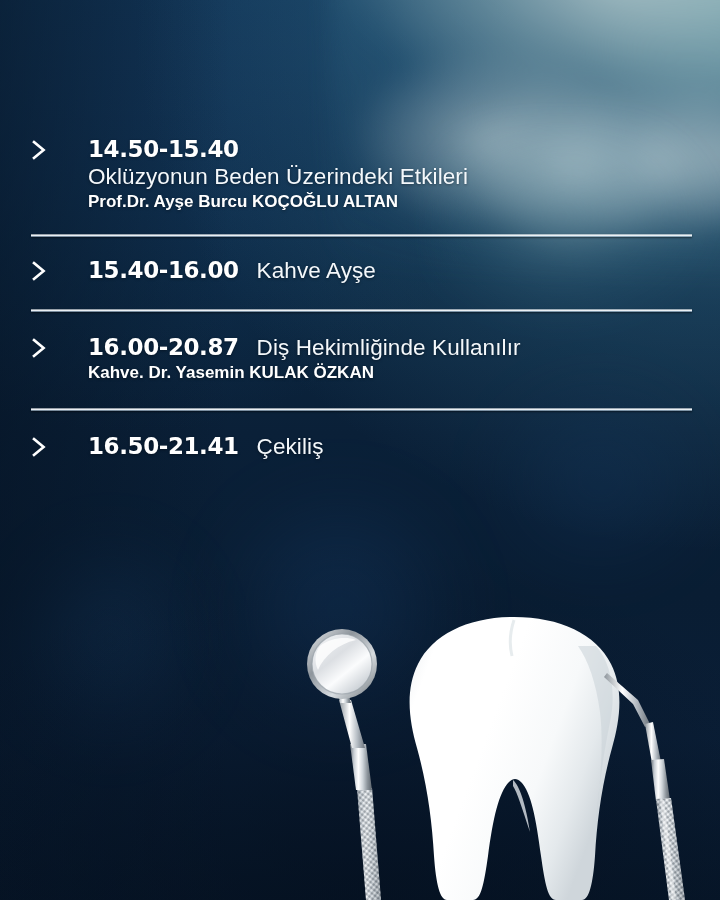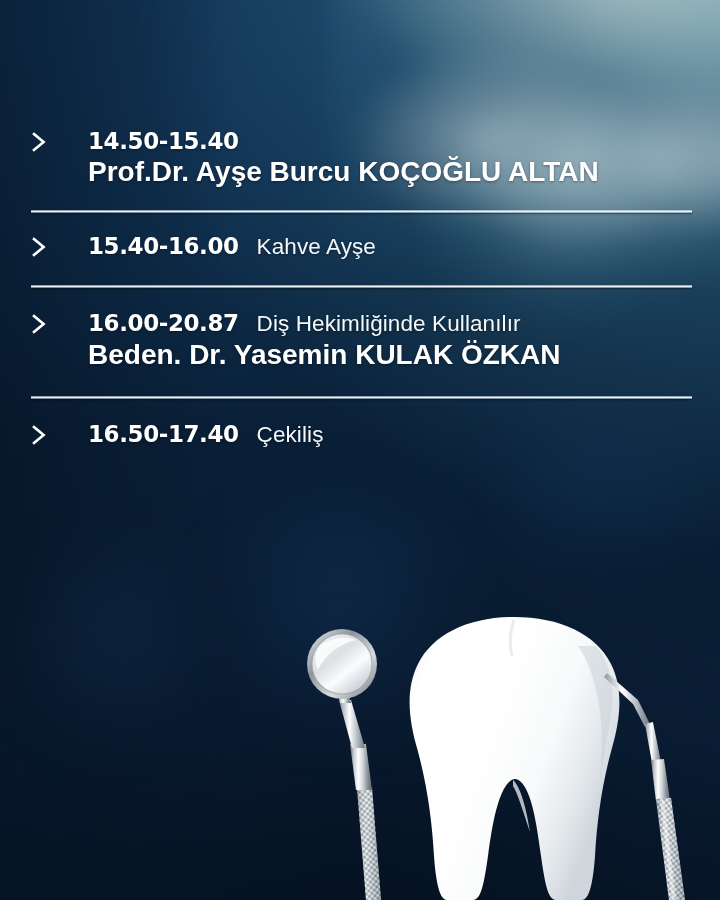--- a/index.html
+++ b/index.html
@@ -74,21 +74,21 @@
   .bg-vignette {
     position:absolute; inset:0;
     background:
       radial-gradient(120% 80% at 50% 108%, rgba(4,14,28,0.72) 0%, rgba(4,14,28,0.0) 60%),
       linear-gradient(90deg, rgba(5,18,34,0.55) 0%, rgba(5,18,34,0.0) 32%);
   }
 
   
   .schedule {
     position:absolute;
-    left:0; top:128px;
+    left:0; top:136px;
     width:720px;
   }
   .entry { position:relative; padding:0 28px 0 31px; }
 
   .line { white-space:nowrap; }
   .line + .line { margin-top:2px; }
 
   .chev {
     position:absolute;
     left:31px; top:3px;
@@ -109,21 +109,21 @@
     font-family:"Liberation Sans", sans-serif;
     font-weight:400;
     font-size:22.5px;
     letter-spacing:.1px;
     color:#f4f8fb;
     text-shadow:0 1px 3px rgba(0,0,0,.38);
   }
   .speaker {
     font-family:"Liberation Sans", sans-serif;
     font-weight:700;
-    font-size:28px;
+    font-size:17px;
     letter-spacing:0px;
     color:#ffffff;
     text-shadow:0 1px 3px rgba(0,0,0,.38);
   }
   .row-first { padding-left:57px; }
   .inline-gap { display:inline-block; width:9px; }
 
   
   .divider {
     position:relative;
@@ -162,20 +162,23 @@
     <div class="entry">
       <span class="chev">
         <svg viewBox="0 0 18 22" aria-hidden="true">
           <path d="M3 3 L12.6 11 L3 19" fill="none" stroke="#ffffff" stroke-width="2.6" stroke-linecap="square" stroke-linejoin="miter"></path>
         </svg>
       </span>
       <div class="line row-first">
         <span class="time">14.50-15.40</span>
       </div>
       <div class="line row-first">
+        <span class="title">Oklüzyonun Beden Üzerindeki Etkileri</span>
+      </div>
+      <div class="line row-first">
         <span class="speaker">Prof.Dr. Ayşe Burcu KOÇOĞLU ALTAN</span>
       </div>
     </div>
 
     <div class="sp-a"></div>
     <div class="divider"></div>
     <div class="sp-b"></div>
 
     <div class="entry">
       <span class="chev">
@@ -199,36 +202,36 @@
         <svg viewBox="0 0 18 22" aria-hidden="true">
           <path d="M3 3 L12.6 11 L3 19" fill="none" stroke="#ffffff" stroke-width="2.6" stroke-linecap="square" stroke-linejoin="miter"></path>
         </svg>
       </span>
       <div class="line row-first">
         <span class="time">16.00-20.87</span>
         <span class="inline-gap"></span>
         <span class="title">Diş Hekimliğinde Kullanılır</span>
       </div>
       <div class="line row-first">
-        <span class="speaker">Beden. Dr. Yasemin KULAK ÖZKAN</span>
+        <span class="speaker">Kahve. Dr. Yasemin KULAK ÖZKAN</span>
       </div>
     </div>
 
     <div class="sp-e"></div>
     <div class="divider"></div>
     <div class="sp-f"></div>
 
     <div class="entry">
       <span class="chev">
         <svg viewBox="0 0 18 22" aria-hidden="true">
           <path d="M3 3 L12.6 11 L3 19" fill="none" stroke="#ffffff" stroke-width="2.6" stroke-linecap="square" stroke-linejoin="miter"></path>
         </svg>
       </span>
       <div class="line row-first">
-        <span class="time">16.50-17.40</span>
+        <span class="time">16.50-21.41</span>
         <span class="inline-gap"></span>
         <span class="title">Çekiliş</span>
       </div>
     </div>
 
   </div>
 
   <svg class="art" viewBox="0 0 720 900">
     <defs>
       <linearGradient id="toothG" x1="0" y1="0" x2="1" y2="0.5">

